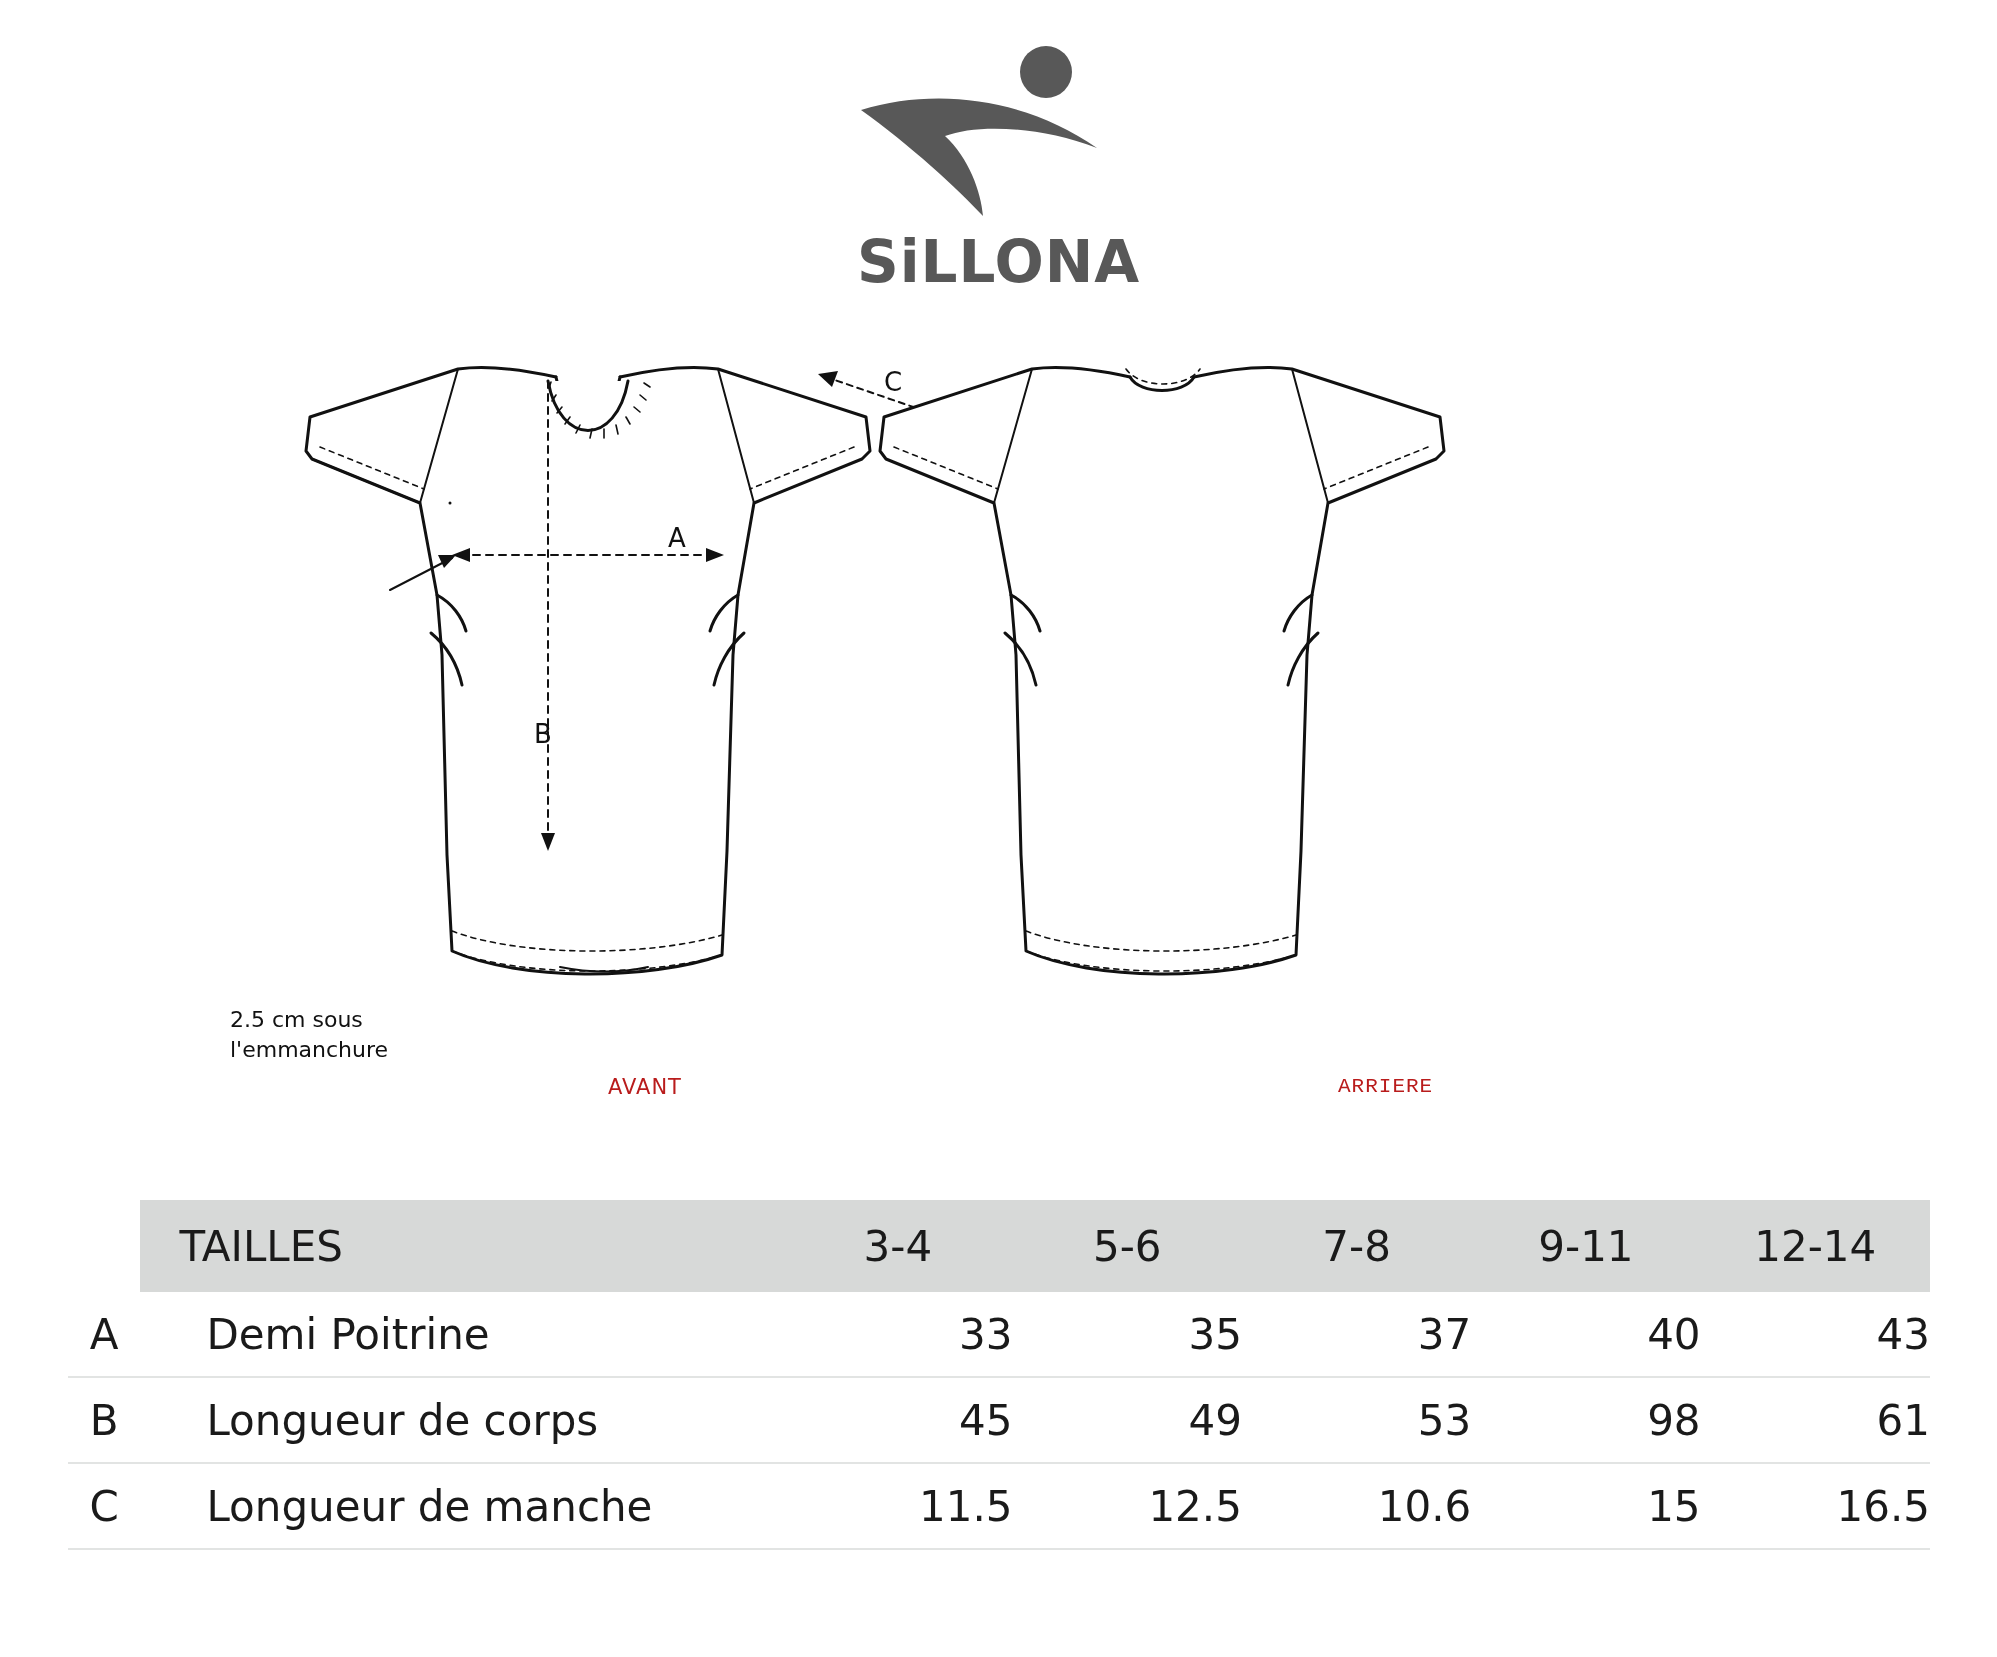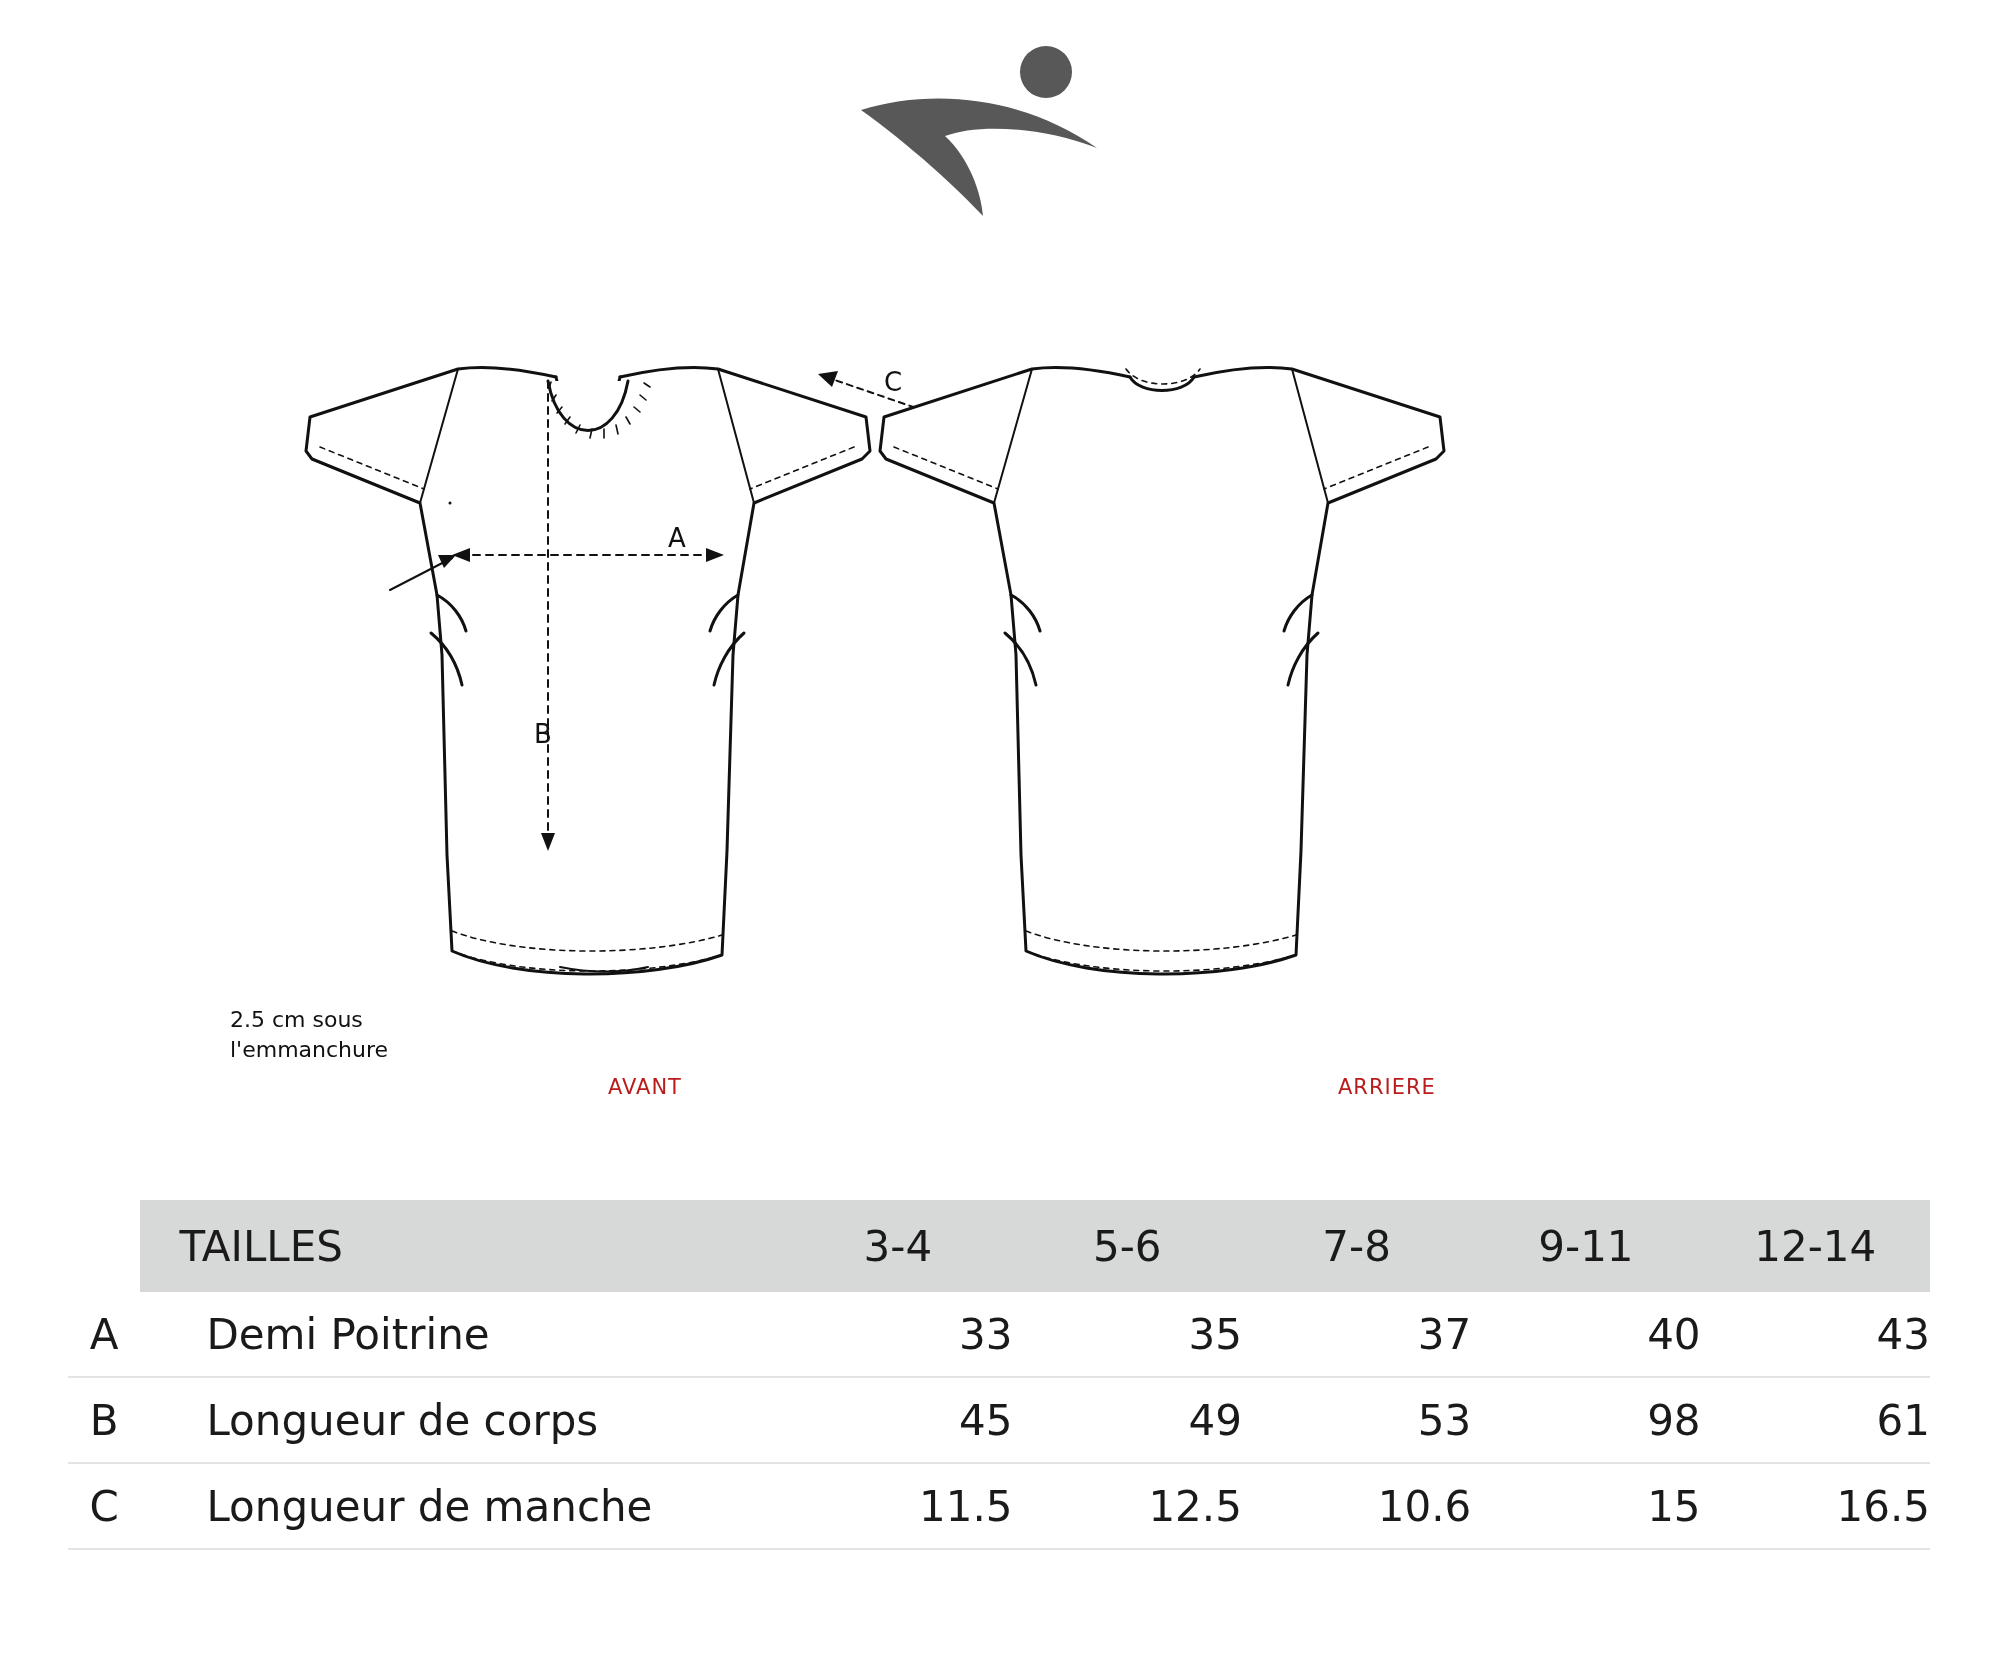--- a/index.html
+++ b/index.html
@@ -50,21 +50,21 @@
     width: 1997px;
     height: 760px;
   }
   .view-caption {
     position: absolute;
     font-size: 21px;
     letter-spacing: 1px;
     color: #b91c1c;
   }
   .caption-front { left: 608px; top: 720px; }
-  .caption-back  { left: 1338px; top: 720px; }
+  .caption-back  { left: 1338px; top: 720px; font-family: Liberation Mono, monospace; }
 
   .note-text {
     position: absolute;
     left: 186px;
     top: 650px;
     width: 200px;
     font-size: 22px;
     line-height: 1.35;
     color: #111;
     margin-left: 44px;
@@ -126,20 +126,21 @@
 </head>
 <body>
 
 <div class="page">
 
   <div class="brand">
     <svg class="brand-mark" width="300" height="180" viewBox="0 0 300 180">
       <circle cx="197" cy="32" r="26" fill="#585858"></circle>
       <path d="M12 70 C 90 46, 180 60, 248 108 C 190 86, 128 84, 96 96 C 120 118, 132 152, 134 176 C 110 150, 60 104, 12 70 Z" fill="#585858"></path>
     </svg>
+    <div class="brand-name">SiLLONA</div>
   </div>
 
   <div class="diagram">
 
     <svg width="1997" height="760" viewBox="0 0 1997 760">
       <g fill="none" stroke="#111" stroke-width="3" stroke-linejoin="round" stroke-linecap="round">
 
         <path d="M556 22
                  C 520 14, 487 10, 458 14
                  L 310 62

